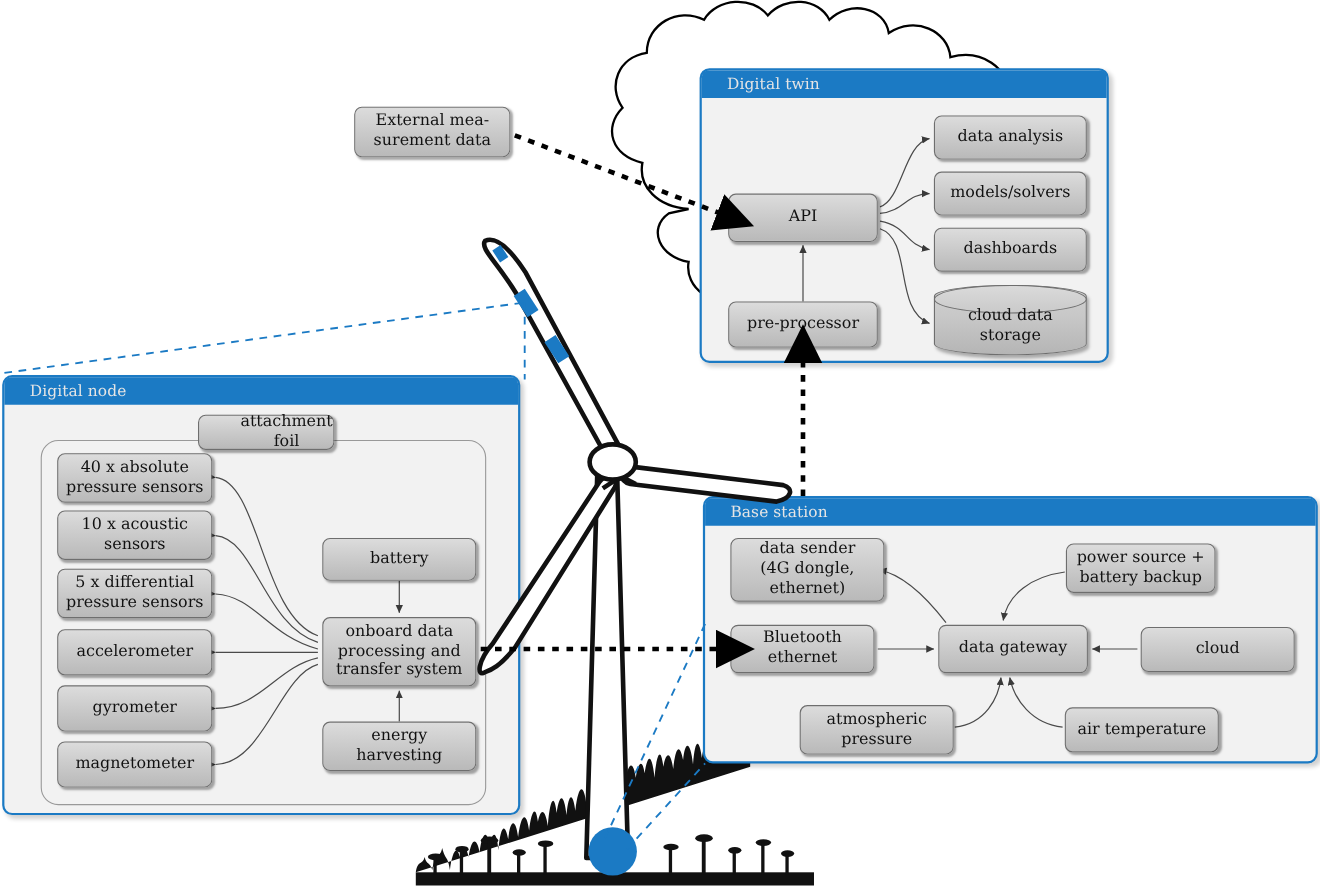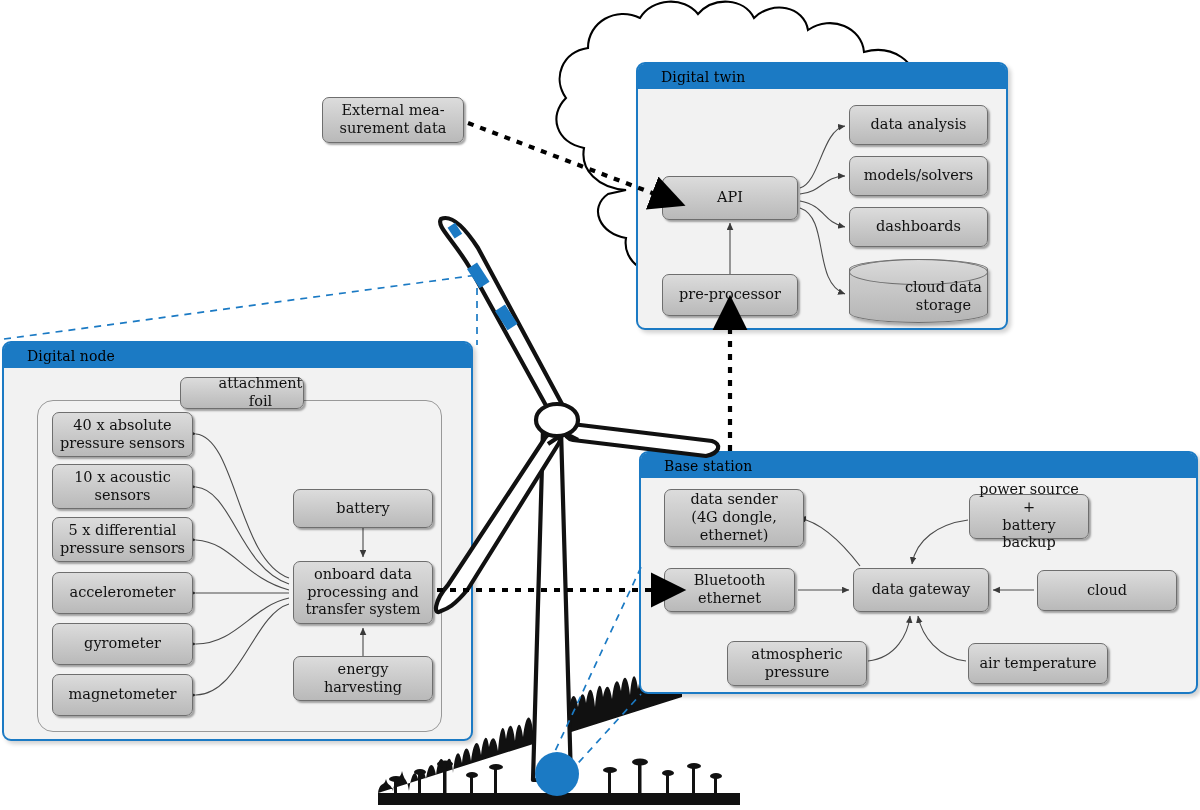--- a/index.html
+++ b/index.html
@@ -20,21 +20,20 @@
     font-size:14.5px;
     line-height:1.22;
     box-shadow:2px 2px 2px rgba(0,0,0,0.34);
     padding:2px 5px;
     z-index:8;
   }
   .node.cyl{
     border-radius:50% / 16%;
     background:linear-gradient(180deg,#d3d3d3 0%,#c6c6c6 50%,#b5b5b5 100%);
     box-shadow:2px 3px 3px rgba(0,0,0,0.30);
-    align-items:flex-end;
   }
   .cyl-top{
     position:absolute;left:-1px;right:-1px;top:-1px;height:26px;
     border:1px solid #6e6e6e;border-radius:50%;
     background:linear-gradient(180deg,#dadada,#cacaca);
     box-sizing:border-box;
     z-index:9;
   }
   .cyl-label{position:relative;z-index:10;padding-top:12px;}
 
@@ -44,21 +43,21 @@
     background:#f2f2f2;
     border:2px solid #1b7ac4;
     border-radius:9px;
     box-shadow:3px 3px 4px rgba(0,0,0,0.18);
     z-index:5;
   }
   .panel-head{
     height:25px;
     background:#1b7ac4;
     border-radius:6px 6px 0 0;
-    color:#000000;
+    color:#e5e5e5;
     font-size:14px;
     display:flex;align-items:center;
     padding-left:23px;
     box-sizing:border-box;
     letter-spacing:.1px;
   }
   .panel-body{position:relative;width:100%;height:calc(100% - 25px);}
 
   
   .inner-group{
@@ -224,21 +223,21 @@
     <div>ethernet)</div>
   </div>
 
   <div class="node" style="left:664px;top:568px;width:131px;height:44px;flex-direction:column;">
     <div>Bluetooth</div>
     <div>ethernet</div>
   </div>
 
   <div class="node" style="left:853px;top:568px;width:136px;height:44px;">data gateway</div>
 
-  <div class="node" style="left:969px;top:494px;width:120px;height:45px;flex-direction:column;">
+  <div class="node" style="left:969px;top:494px;width:136px;height:45px;flex-direction:column;">
     <div>power source +</div>
     <div>battery backup</div>
   </div>
 
   <div class="node" style="left:1037px;top:570px;width:140px;height:41px;">cloud</div>
 
   <div class="node" style="left:727px;top:641px;width:140px;height:45px;flex-direction:column;">
     <div>atmospheric</div>
     <div>pressure</div>
   </div>

